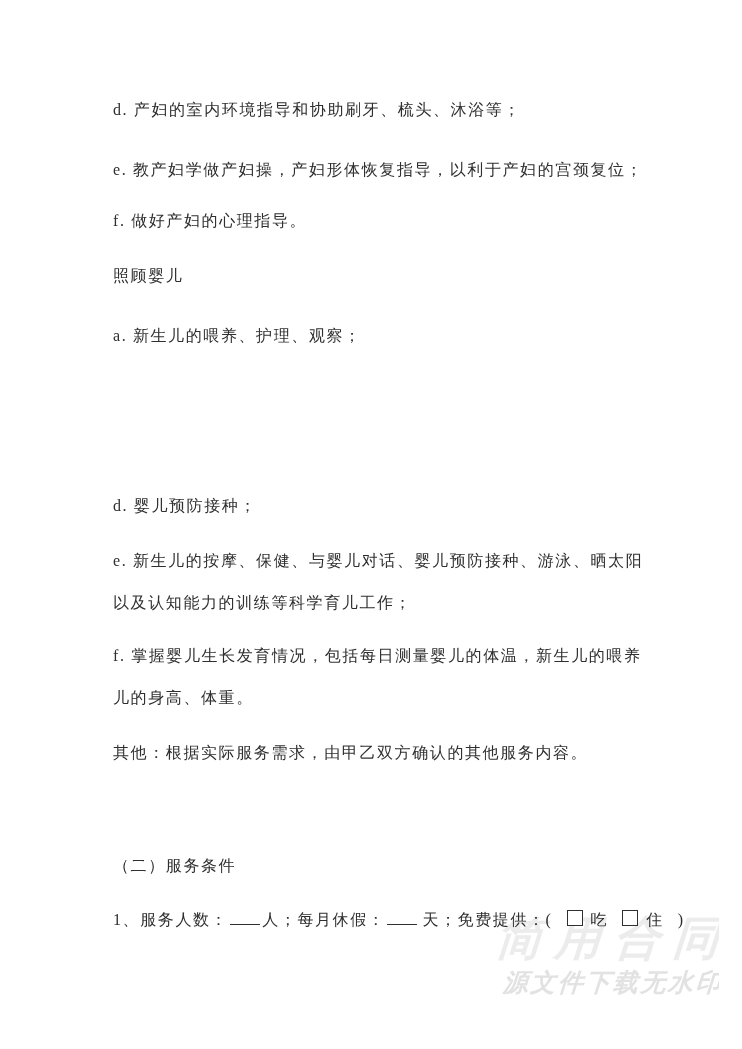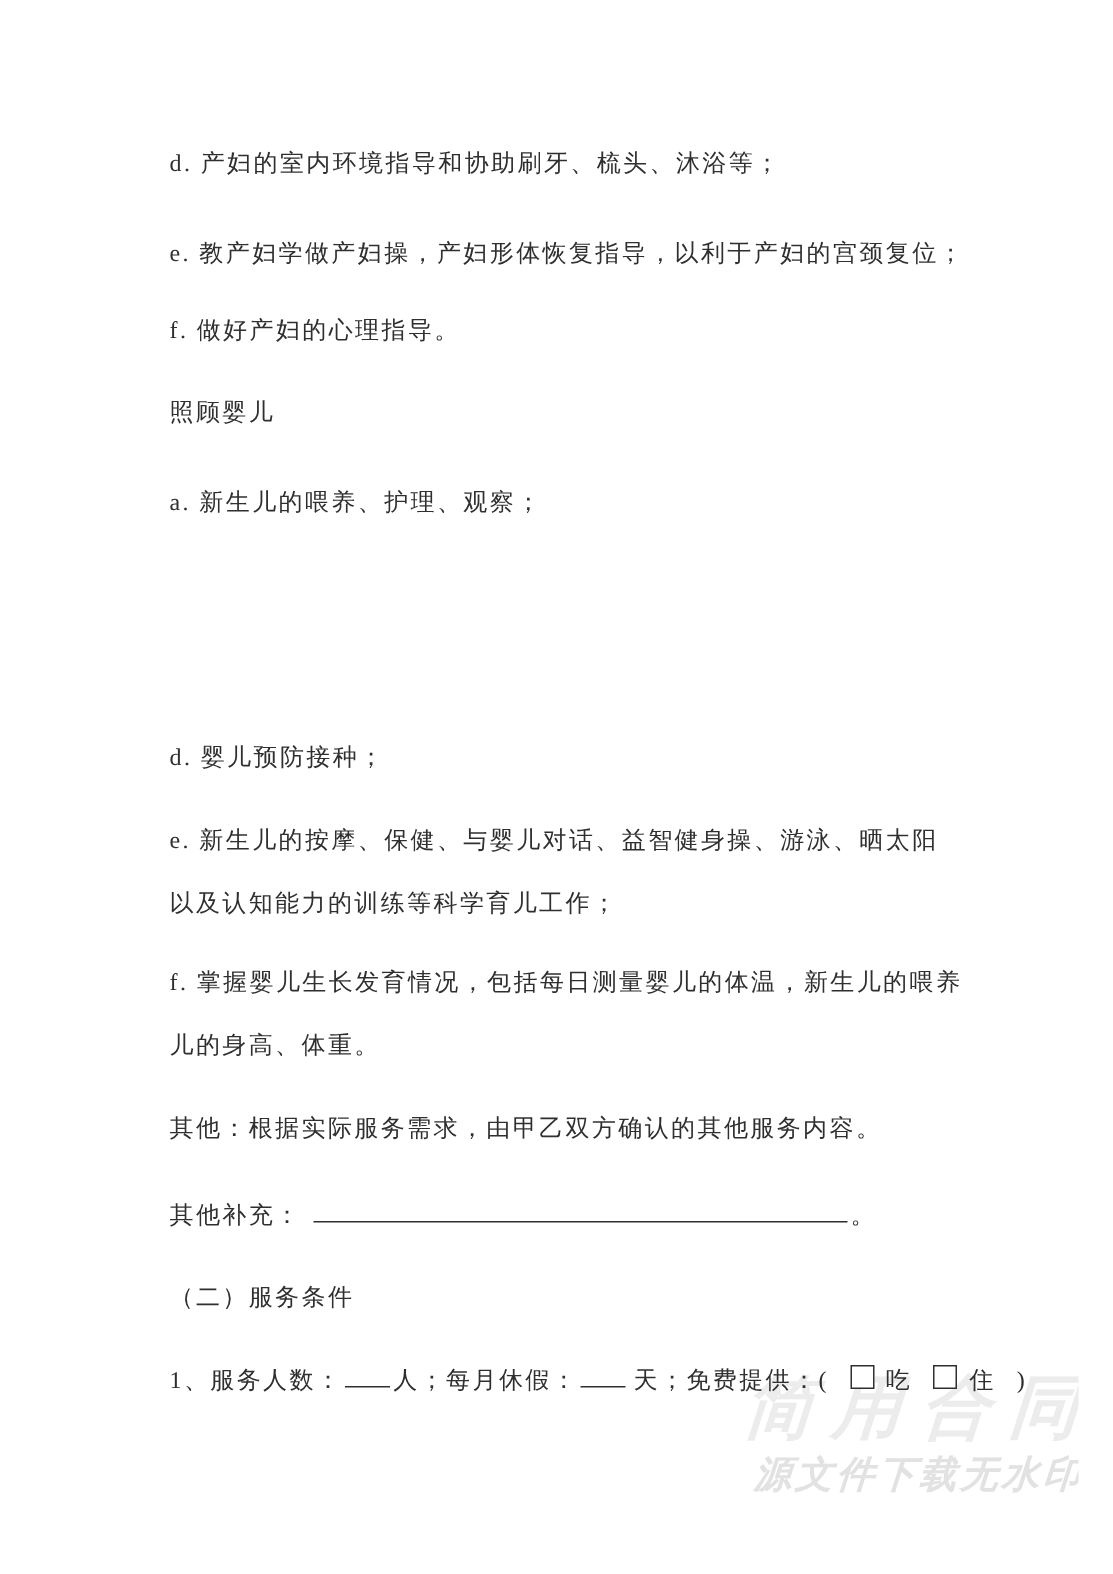--- a/index.html
+++ b/index.html
@@ -68,30 +68,27 @@
 <div id="page">
 
   <div class="line" style="top:100px">d. 产妇的室内环境指导和协助刷牙、梳头、沐浴等；</div>
   <div class="line" style="top:160px">e. 教产妇学做产妇操，产妇形体恢复指导，以利于产妇的宫颈复位；</div>
   <div class="line" style="top:211px">f. 做好产妇的心理指导。</div>
 
   <div class="line" style="top:266px">照顾婴儿</div>
 
   <div class="line" style="top:326px">a. 新生儿的喂养、护理、观察；</div>
   <div class="line" style="top:496px">d. 婴儿预防接种；</div>
-  <div class="line" style="top:551px">e. 新生儿的按摩、保健、与婴儿对话、益智健身操、游泳、晒太阳</div>
+  <div class="line" style="top:551px">e. 新生儿的按摩、保健、与婴儿对话、婴儿预防接种、游泳、晒太阳</div>
   <div class="line" style="top:593px">以及认知能力的训练等科学育儿工作；</div>
   <div class="line" style="top:646px">f. 掌握婴儿生长发育情况，包括每日测量婴儿的体温，新生儿的喂养</div>
   <div class="line" style="top:688px">儿的身高、体重。</div>
 
   <div class="line" style="top:743px">其他：根据实际服务需求，由甲乙双方确认的其他服务内容。</div>
 
-  <div class="line" style="top:798px">
-    <span>其他补充：</span><span class="blank long"></span><span>。</span>
-  </div>
 
   <div class="line" style="top:856px">（二）服务条件</div>
 
   <div class="line" style="top:908px">
     <span>1、服务人数：</span><span class="blank small"></span><span>人；每月休假：</span><span class="blank small"></span><span class="paren-open">天；免费提供：(</span><span class="cbx"></span><span>吃</span><span class="cbx"></span><span>住</span><span class="paren-close">)</span>
   </div>
 
   <div class="wm" id="wm-title" style="color: rgb(236, 236, 236);">简用合同</div>
   <div class="wm" id="wm-subtitle" style="color: rgb(226, 226, 226);">源文件下载无水印</div>
 

